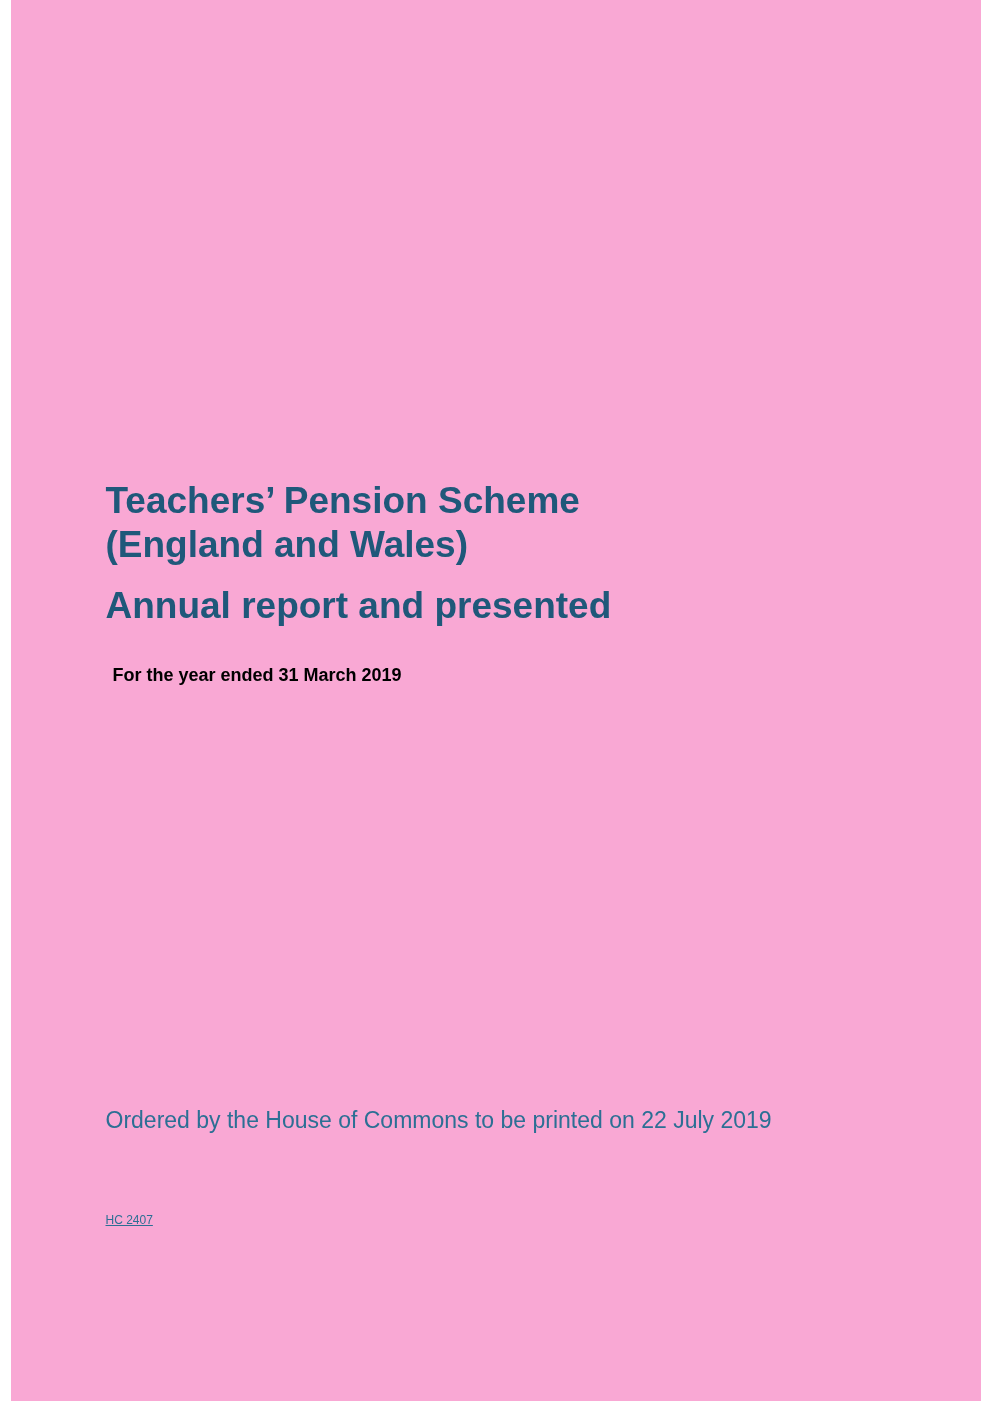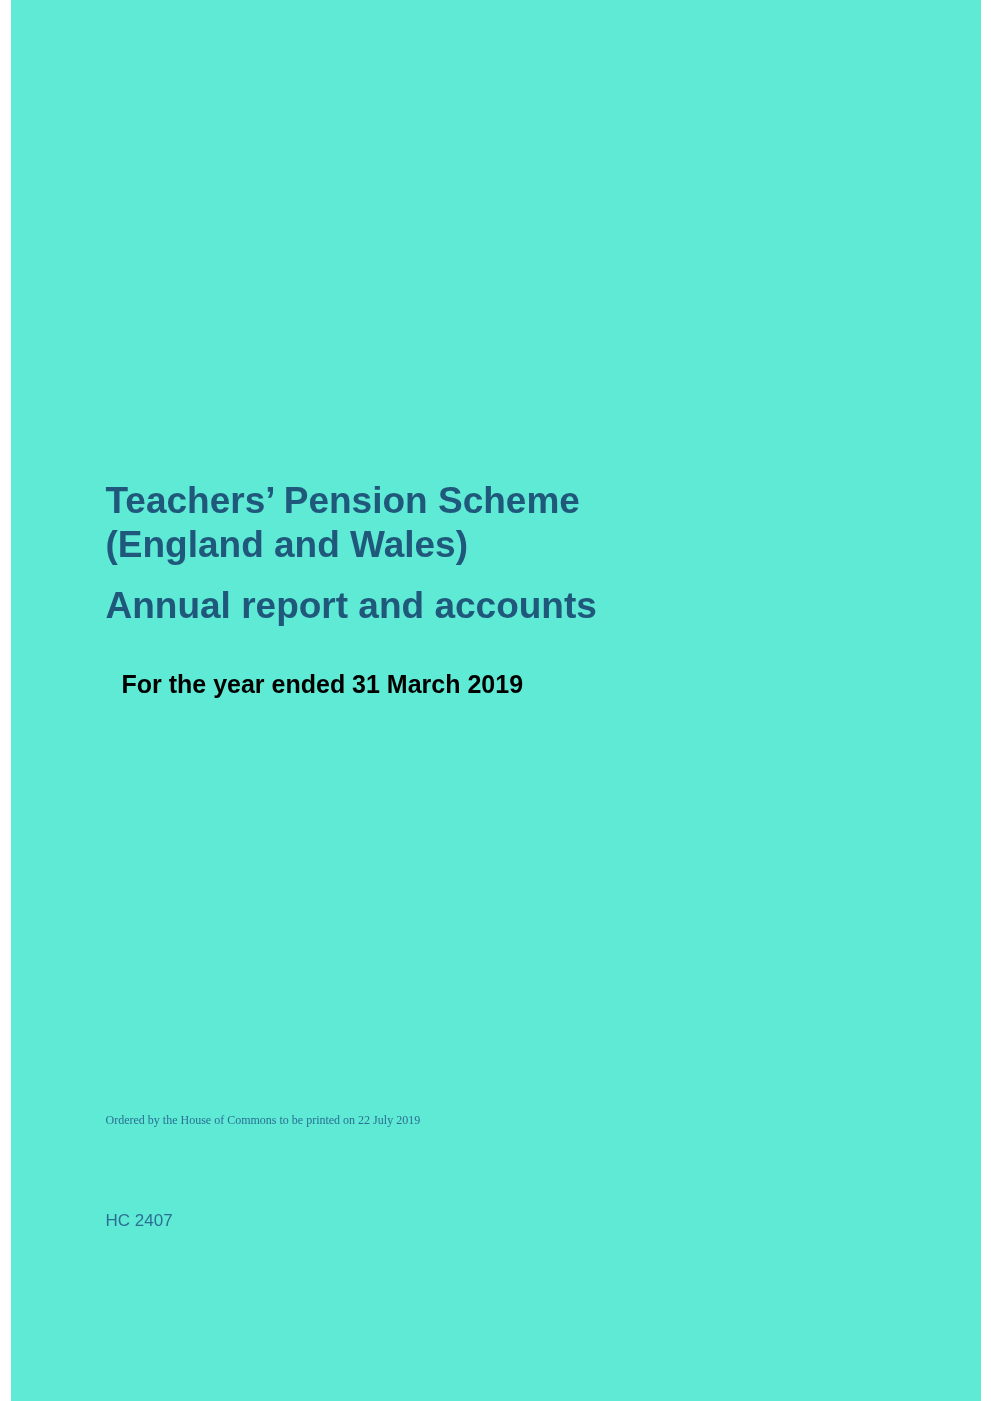--- a/index.html
+++ b/index.html
@@ -8,21 +8,21 @@
     background: #ffffff;
   }
   body {
     font-family: "Liberation Sans", "DejaVu Sans", sans-serif;
     -webkit-font-smoothing: antialiased;
   }
   .page {
     position: relative;
     width: 970px;
     height: 1401px;
-    background: #5eead4;
+    background: #f9a8d4;
     margin: 0 auto;
     overflow: hidden;
   }
   .doc-title {
     position: absolute;
     left: 95px;
     top: 479px;
     margin: 0;
     font-size: 37px;
     line-height: 44px;
@@ -38,58 +38,58 @@
     margin: 0;
     font-size: 37px;
     line-height: 44px;
     font-weight: bold;
     color: var(--color-title, #1f587a);
   }
   .doc-period {
     position: absolute;
     left: 95px;
     top: 654px;
-    margin: 16px;
-    font-size: 25px;
+    margin: 7px;
+    font-size: 18px;
     line-height: 28px;
     font-weight: bold;
     color: var(--color-period, #000000);
   }
   .presentation {
     position: absolute;
     left: 95px;
     top: 1110px;
     width: 800px;
-    font-size: 12px;
+    font-size: 23px;
     line-height: 21px;
     color: var(--color-meta, #2c6f94);
-    font-family: Liberation Serif, serif;
   }
   .presentation .line {
     display: block;
   }
   .hc-number {
     position: absolute;
     left: 95px;
     top: 1210px;
     margin: 0;
-    font-size: 17px;
+    font-size: 12px;
     line-height: 21px;
     color: var(--color-meta, #2c6f94);
+    text-decoration: underline;
   }
 </style>
 </head>
 <body>
 
 <div class="page">
 
   <h1 class="doc-title">Teachers’ Pension Scheme
 (England and Wales)</h1>
 
-  <h2 class="doc-subtitle">Annual report and accounts</h2>
+  <h2 class="doc-subtitle">Annual report and presented</h2>
 
   <h3 class="doc-period">For the year ended 31 March 2019</h3>
 
   <div class="presentation">
     <span class="line">Ordered by the House of Commons to be printed on 22 July 2019</span>
   </div>
 
   <p class="hc-number">HC 2407</p>
 
 </div>

